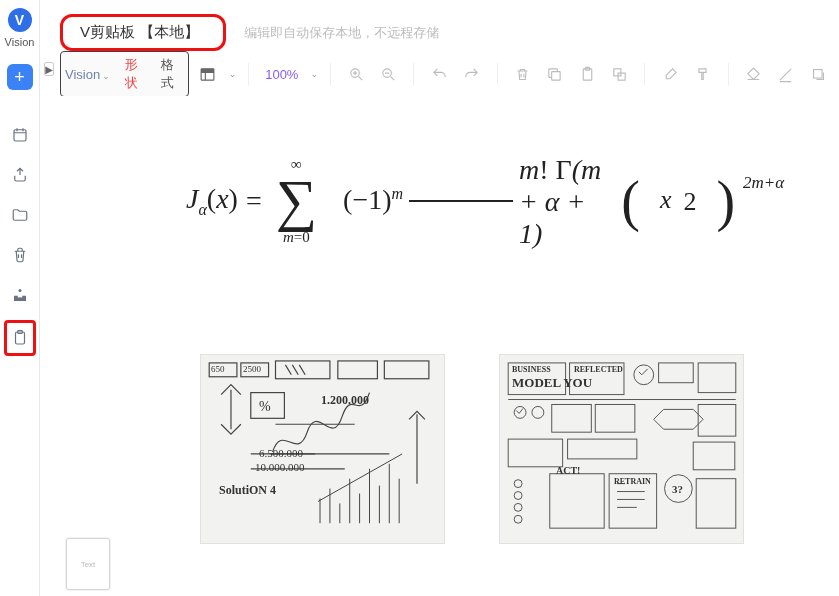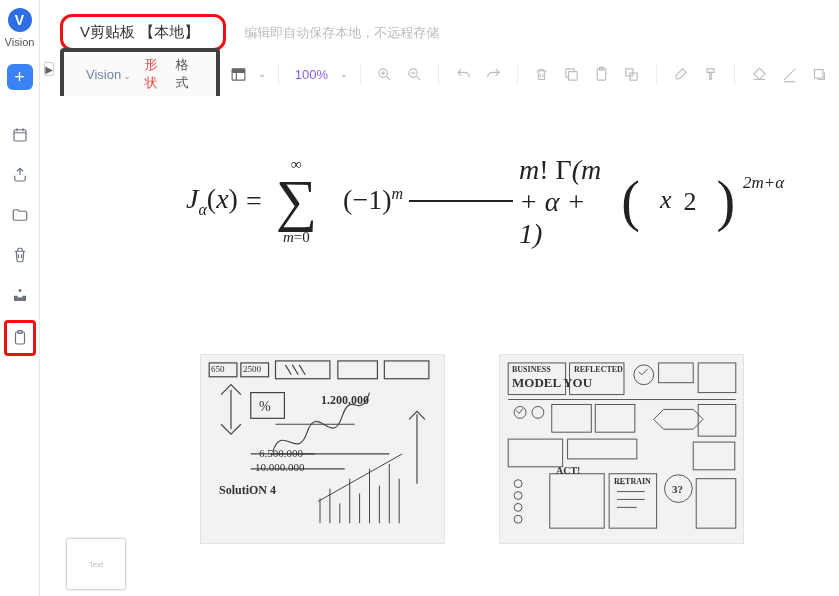--- a/index.html
+++ b/index.html
@@ -12,32 +12,32 @@
 .rail-icon { width: 26px; height: 26px; display: flex; align-items: center; justify-content: center; color: #6b7280; cursor: pointer; margin-top: 4px; }
 .rail-icon svg { width: 18px; height: 18px; stroke: currentColor; fill: none; stroke-width: 1.6; }
 .highlight-red { border: 3px solid #e11; border-radius: 4px; }
 
 .topbar { position: absolute; left: 40px; top: 0; right: 0; height: 96px; background: #fff; }
 .collapse-handle { position: absolute; left: 4px; top: 62px; width: 10px; height: 14px; display: flex; align-items: center; justify-content: center; color: #666; font-size: 10px; border: 1px solid #ccc; border-radius: 2px; cursor: pointer; }
 .title-row { position: absolute; left: 20px; top: 14px; display: flex; align-items: center; gap: 18px; }
 .doc-title { border: 3px solid #e11; padding: 6px 24px 6px 17px; font-size: 15px; color: #333; border-radius: 12px; }
 .subtitle { font-size: 13px; color: #bdbdbd; }
 .toolbar { position: absolute; left: 20px; top: 56px; right: 8px; height: 36px; display: flex; align-items: center; gap: 6px; }
-.tb-group { display: flex; align-items: center; gap: 4px; border: 4px solid #404040; border-radius: 4px; padding: 4px 22px; background: #fafafa; }
+.tb-group { display: flex; align-items: center; gap: 4px; border: 1px solid #404040; border-radius: 4px; padding: 4px 4px; background: #fafafa; }
 .tb-txt { color: #7183a8; font-size: 13px; }
 .tb-caret { color: #999; font-size: 9px; margin-left: 2px; }
 .tb-sep { width: 1px; height: 22px; background: #eee; margin: 0 6px; }
 .tb-btn { width: 28px; height: 28px; display: flex; align-items: center; justify-content: center; color: #bcbcbc; cursor: pointer; }
 .tb-btn svg { width: 17px; height: 17px; stroke: currentColor; fill: none; stroke-width: 1.6; }
 .tb-layout svg { stroke: #666; }
 .zoom-txt { font-size: 13px; color: #8b5cf6; padding: 0 4px; }
 
 .canvas { position: absolute; left: 60px; top: 96px; right: 0; bottom: 0; background: #fff; overflow: hidden; }
 .thumb-col { position: absolute; left: 0; top: 0; width: 56px; bottom: 0; }
-.thumb { position: absolute; left: 6px; bottom: 6px; width: 60px; height: 52px; border: 1px solid #d6d6d6; border-radius: 3px; display: flex; align-items: center; justify-content: center; color: #bbb; font-size: 8px; background: #fff; cursor: pointer; box-shadow: 0 0 0 1px #f0f0f0; }
+.thumb { position: absolute; left: 6px; bottom: 6px; width: 44px; height: 52px; border: 1px solid #d6d6d6; border-radius: 3px; display: flex; align-items: center; justify-content: center; color: #bbb; font-size: 8px; background: #fff; cursor: pointer; box-shadow: 0 0 0 1px #f0f0f0; }
 .content { position: absolute; left: 60px; top: 0; right: 0; bottom: 0; }
 
 .formula { position: absolute; left: 66px; top: 56px; font-family: "Times New Roman", Georgia, serif; font-size: 28px; color: #222; display: flex; align-items: center; gap: 8px; }
 .formula .it { font-style: italic; }
 .sigma-wrap { display: flex; flex-direction: column; align-items: center; line-height: 1; margin: 0 6px; }
 .sigma-top { font-size: 15px; }
 .sigma { font-size: 58px; font-weight: 400; }
 .sigma-bot { font-size: 15px; font-style: italic; }
 .frac { display: inline-flex; flex-direction: row; align-items: center; margin: 0 6px; }
 .frac .num { padding: 0 6px 2px; }

